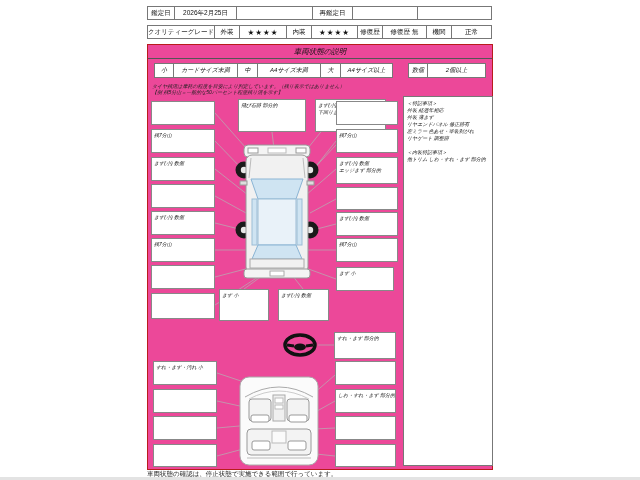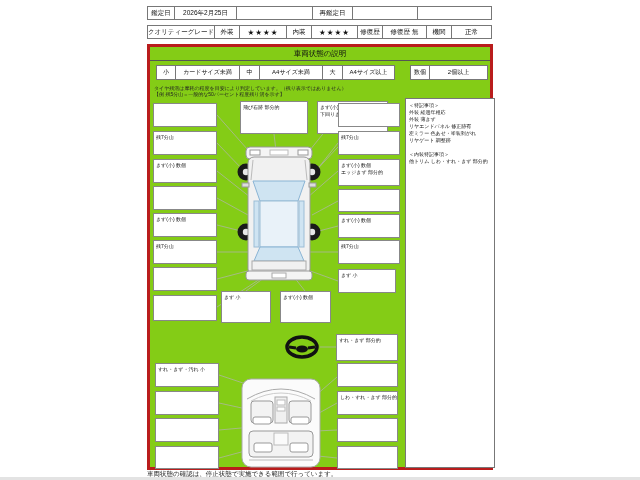--- a/index.html
+++ b/index.html
@@ -3,21 +3,21 @@
 <meta charset="utf-8">
 <style>
   html,body{margin:0;padding:0;background:#fff;}
   .page{position:relative;width:640px;height:480px;background:#fff;overflow:hidden;
         font-family:"Liberation Sans","DejaVu Sans",sans-serif;color:#111;}
   .trow{position:absolute;display:flex;}
   .cell{box-sizing:border-box;border:1px solid #777;border-left:none;display:flex;align-items:center;
         justify-content:center;font-size:6.5px;white-space:nowrap;overflow:hidden;background:#fff;}
   .cell.first{border-left:1px solid #777;}
   .stars{font-size:7.5px;letter-spacing:1px;}
-  .panel{position:absolute;left:147px;top:44px;width:346px;height:426px;border:3px solid #b91c1c;background:#84cc16;box-sizing:border-box;}
+  .panel{position:absolute;left:147px;top:44px;width:346px;height:426px;border:1px solid #b91c1c;background:#ec4899;box-sizing:border-box;font-style:italic;}
   .panel-title{position:absolute;left:0;top:0;width:100%;height:14px;border-bottom:1px solid #555;
         display:flex;align-items:center;justify-content:center;font-size:7.5px;box-sizing:border-box;}
   .legend-row{position:absolute;display:flex;}
   .lcell{box-sizing:border-box;border:1px solid #777;border-left:none;display:flex;align-items:center;
         justify-content:center;font-size:6px;white-space:nowrap;background:#fff;}
   .lcell.first{border-left:1px solid #777;}
   .note{position:absolute;font-size:5px;line-height:6px;color:#222;white-space:nowrap;}
   .lbl{position:absolute;box-sizing:border-box;border:1px solid #888;background:#fff;
        font-size:5px;line-height:6.5px;padding:2px 2px;overflow:hidden;white-space:nowrap;}
   .remarks{position:absolute;box-sizing:border-box;border:1px solid #777;background:#fff;

